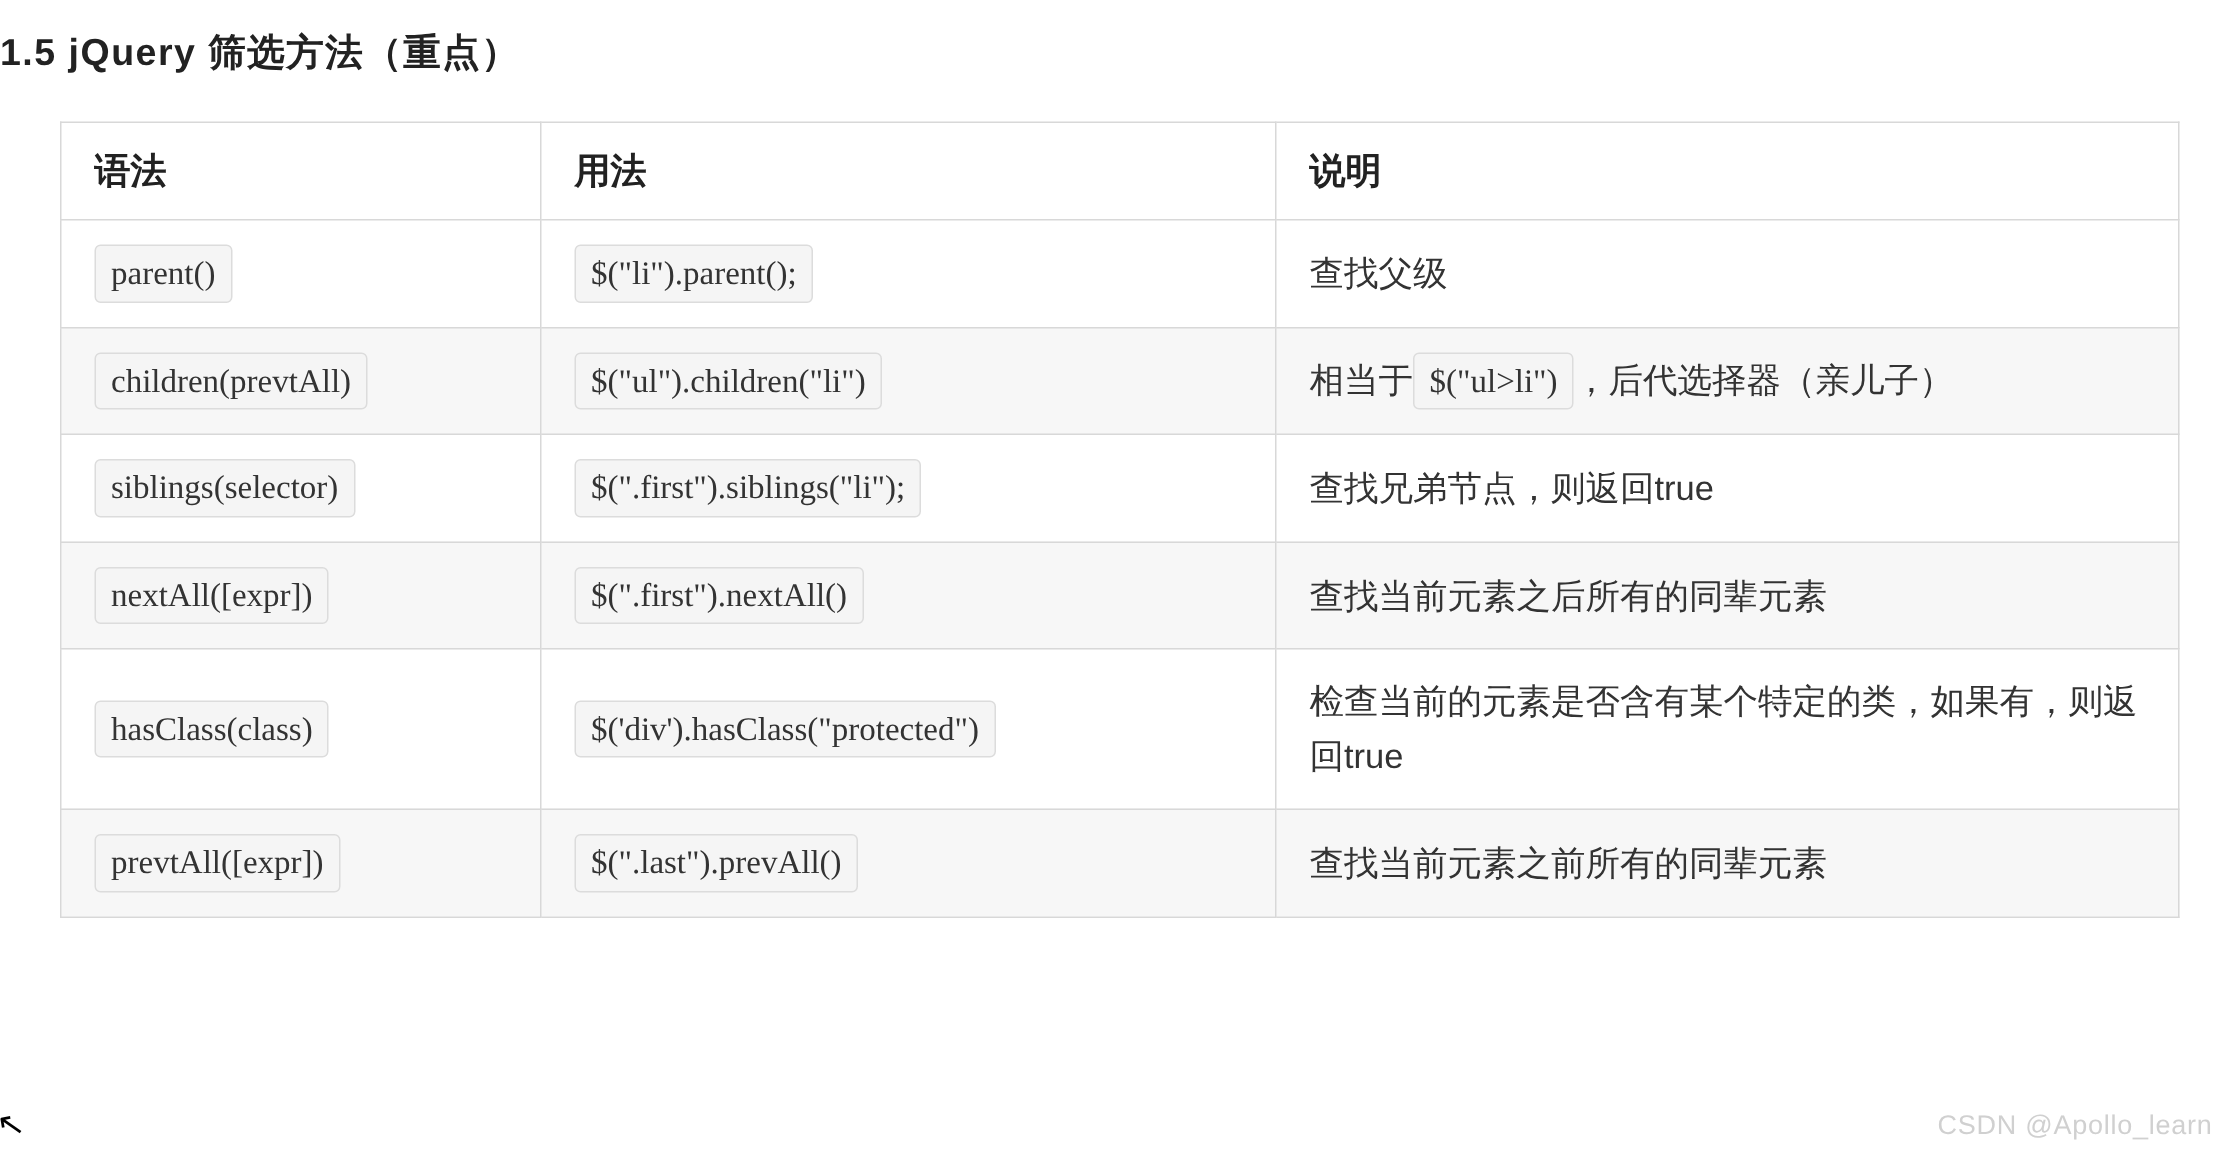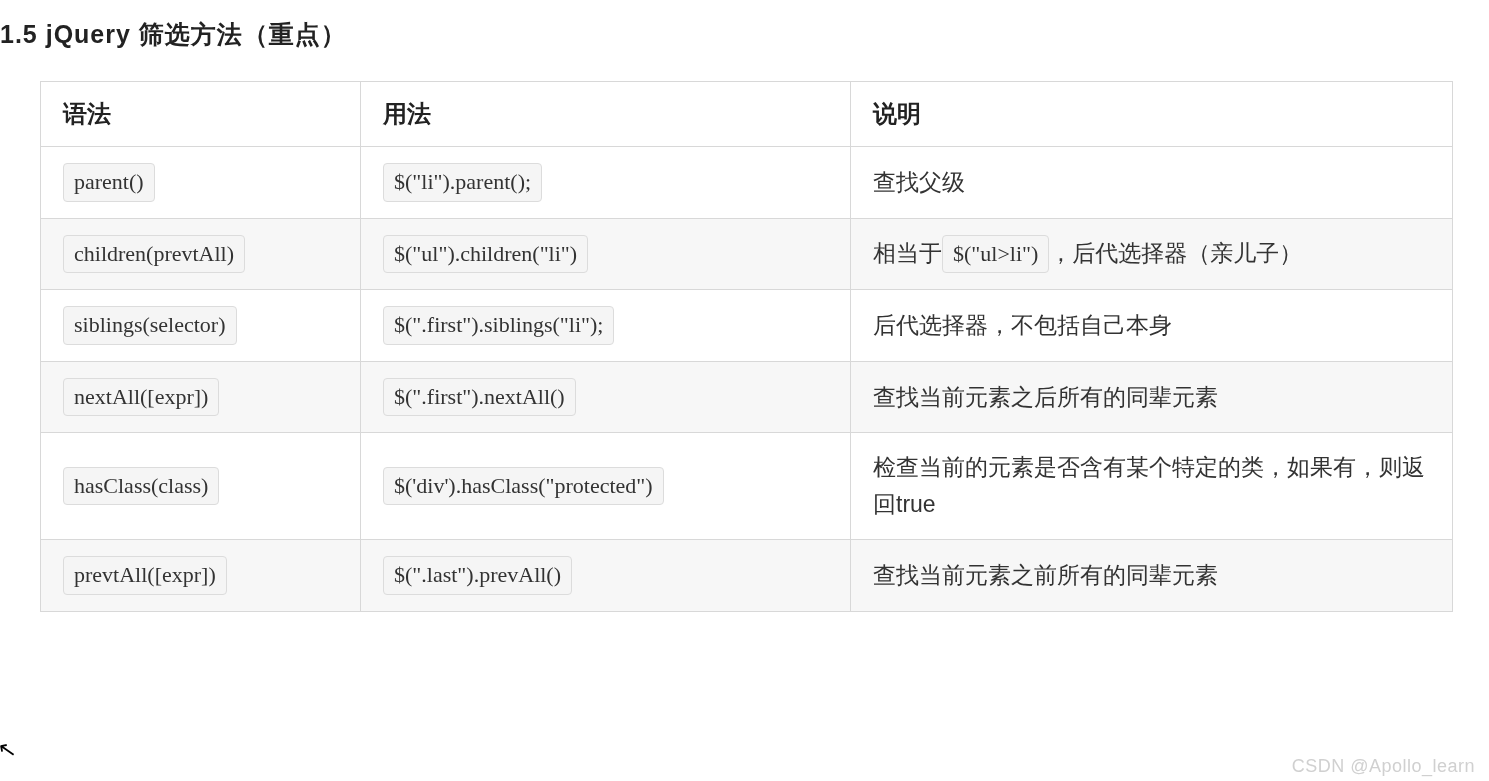--- a/index.html
+++ b/index.html
@@ -63,21 +63,21 @@
     }
     .desc-text {
       font-size: 23px;
       color: #333;
       line-height: 1.6;
     }
     .col-syntax { width: 320px; }
     .col-usage  { width: 490px; }
     .watermark {
       position: absolute;
-      bottom: 4px;
+      bottom: 20px;
       right: 14px;
       font-size: 18px;
       color: #d0d0d0;
       letter-spacing: 0.5px;
       pointer-events: none;
     }
     .cursor {
       position: absolute;
       left: -2px;
       bottom: 18px;
@@ -108,21 +108,21 @@
           <td><span class="desc-text"><span>查找父级</span></span></td>
         </tr>
         <tr>
           <td><code class="inline">children(prevtAll)</code></td>
           <td><code class="inline">$("ul").children("li")</code></td>
           <td><span class="desc-text"><span>相当于</span><code class="inline">$("ul&gt;li")</code><span>，后代选择器（亲儿子）</span></span></td>
         </tr>
         <tr>
           <td><code class="inline">siblings(selector)</code></td>
           <td><code class="inline">$(".first").siblings("li");</code></td>
-          <td><span class="desc-text"><span>后代选择器，不包括自己本身</span></span></td>
+          <td><span class="desc-text"><span>查找兄弟节点，则返回true</span></span></td>
         </tr>
         <tr>
           <td><code class="inline">nextAll([expr])</code></td>
           <td><code class="inline">$(".first").nextAll()</code></td>
           <td><span class="desc-text"><span>查找当前元素之后所有的同辈元素</span></span></td>
         </tr>
         <tr>
           <td><code class="inline">hasClass(class)</code></td>
           <td><code class="inline">$('div').hasClass("protected")</code></td>
           <td><span class="desc-text"><span>检查当前的元素是否含有某个特定的类，如果有，则返回true</span></span></td>

